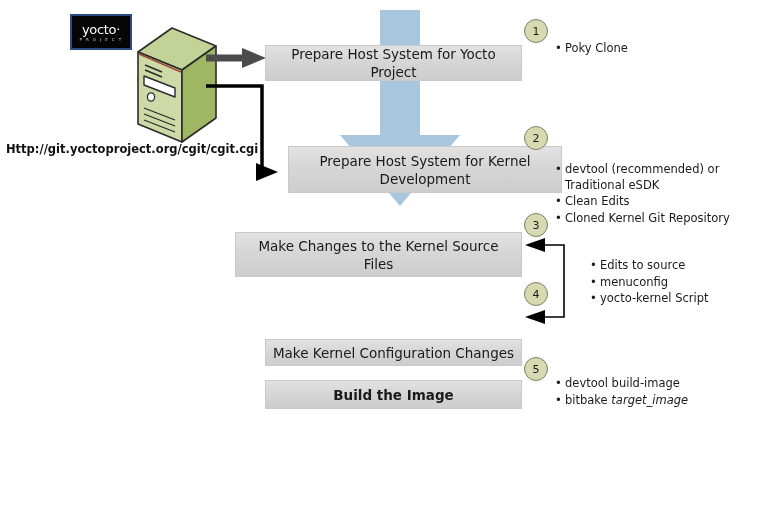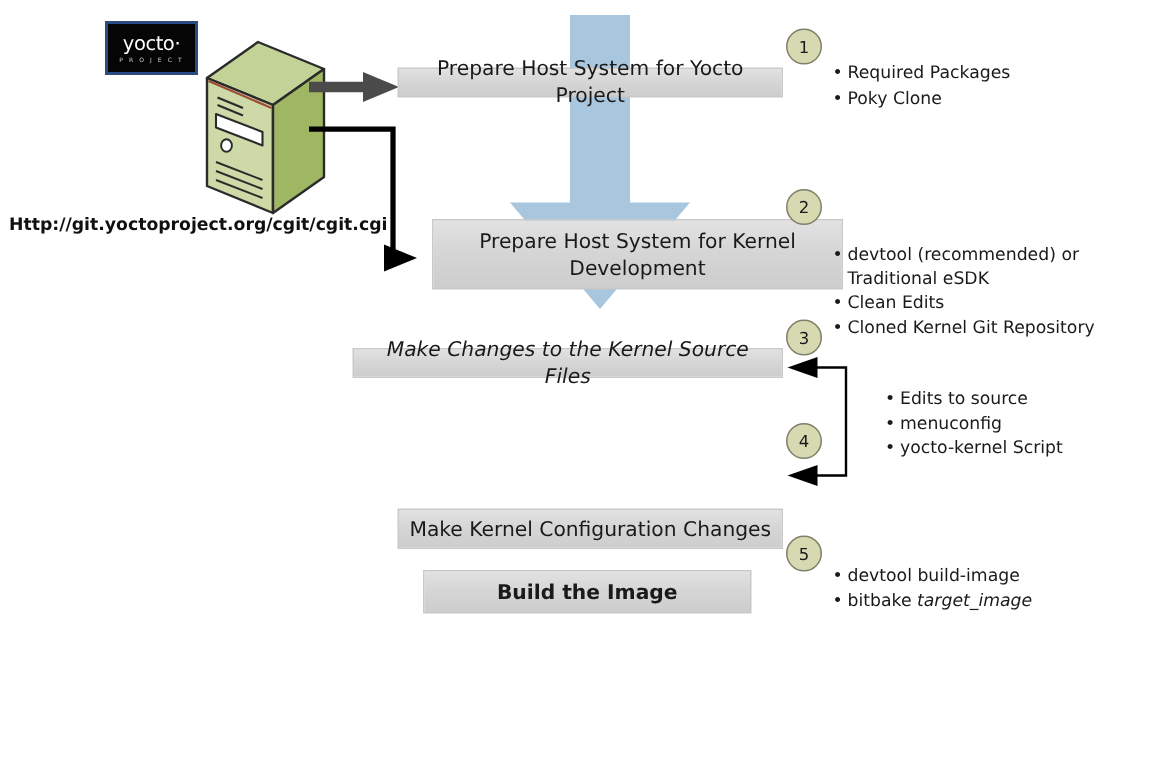--- a/index.html
+++ b/index.html
@@ -219,39 +219,38 @@
       <polygon points="256,163 278,172 256,181" fill="#000000"></polygon>
     </g>
 
     <g>
       <path d="M 535 245 L 564 245 L 564 317 L 535 317" fill="none" stroke="#000000" stroke-width="1.6"></path>
       <polygon points="545,238 525,245 545,252" fill="#000000"></polygon>
       <polygon points="545,310 525,317 545,324" fill="#000000"></polygon>
     </g>
   </svg>
 
-  <div class="pbox" style="left:265px; top:45px; width:257px; height:20px;">Prepare Host System for Yocto Project</div>
+  <div class="pbox" style="left:265px; top:45px; width:257px; height:36px;">Prepare Host System for Yocto Project</div>
 
   <div class="pbox" style="left:288px; top:146px; width:274px; height:47px;">Prepare Host System for Kernel Development</div>
 
-  <div class="pbox" style="left:235px; top:232px; width:287px; height:20px;font-style:italic;">Make Changes to the Kernel Source Files</div>
+  <div class="pbox" style="left:235px; top:232px; width:287px; height:45px;">Make Changes to the Kernel Source Files</div>
 
   <div class="pbox" style="left:265px; top:303px; width:257px; height:27px;margin-top:36px;">Make Kernel Configuration Changes</div>
 
-  <div class="pbox bold" style="left:282px; top:380px; width:219px; height:29px;">Build the Image</div>
+  <div class="pbox bold" style="left:265px; top:380px; width:257px; height:29px;">Build the Image</div>
 
   <div class="step-circle" style="left:524px; top:19px;">1</div>
   <div class="step-circle" style="left:524px; top:126px;">2</div>
   <div class="step-circle" style="left:524px; top:213px;">3</div>
   <div class="step-circle" style="left:524px; top:282px;">4</div>
   <div class="step-circle" style="left:524px; top:357px;">5</div>
 
   <div class="bullets" style="left:553px; top:41px;">
     <ul>
-      <li>Required Packages</li>
       <li>Poky Clone</li>
     </ul>
   </div>
 
   <div class="bullets" style="left:553px; top:141px; width:172px;">
     <ul>
       <li class="wrap">devtool (recommended) or Traditional eSDK</li>
       <li>Clean Edits</li>
       <li>Cloned Kernel Git Repository</li>
     </ul>

